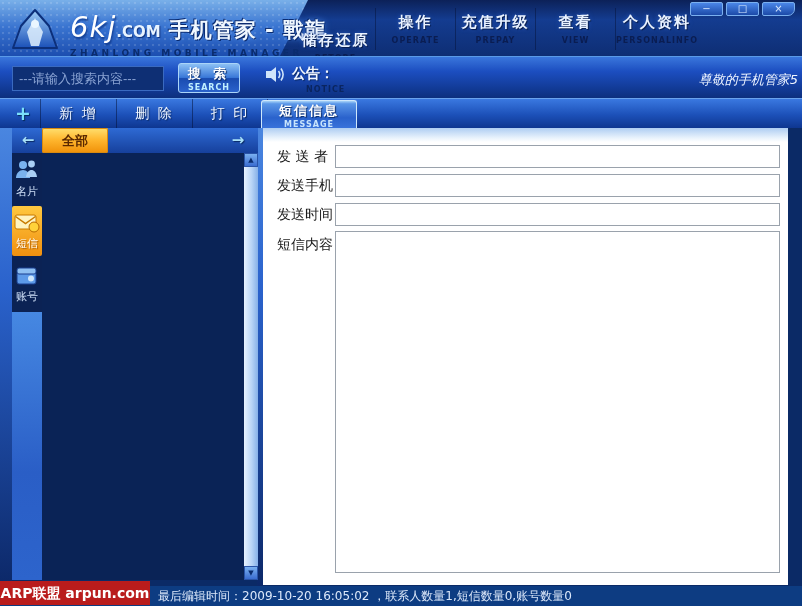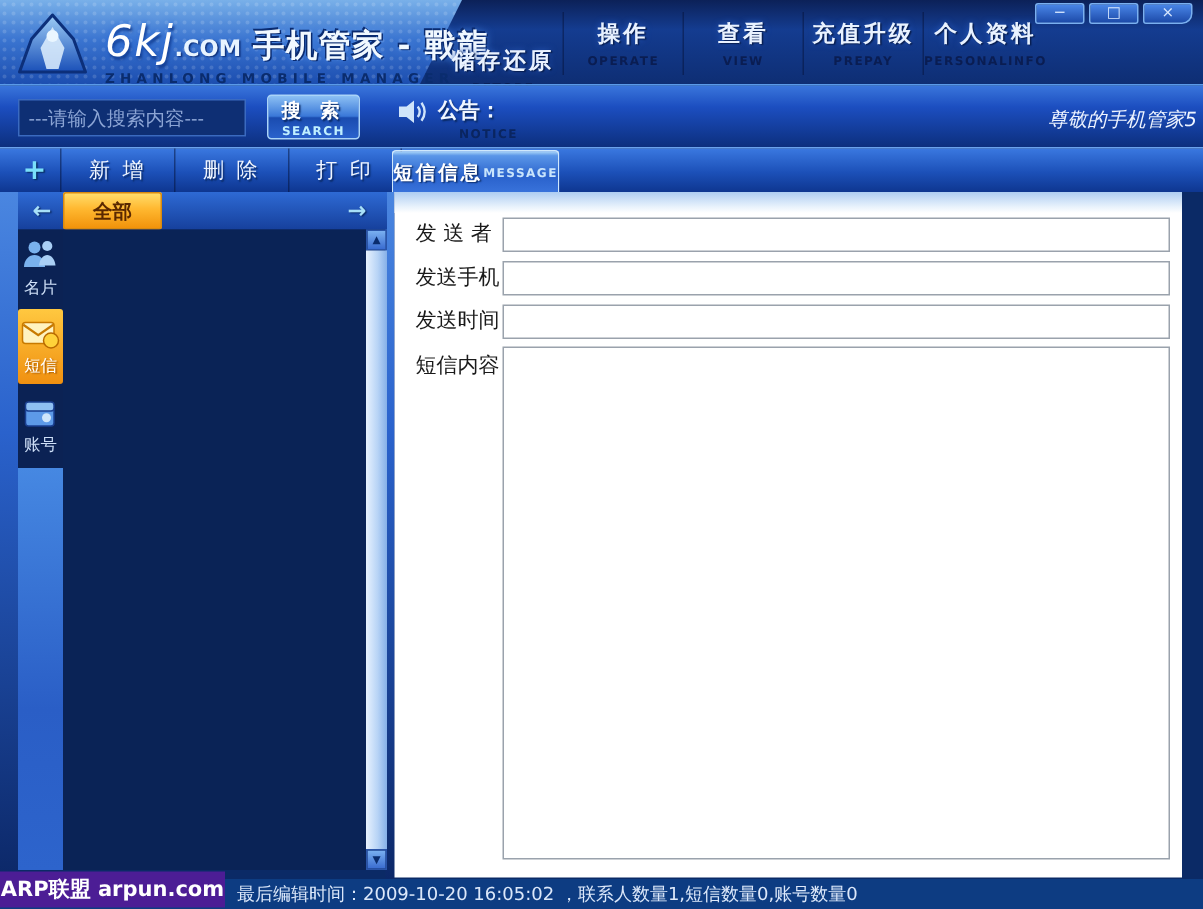--- a/index.html
+++ b/index.html
@@ -57,24 +57,24 @@
   
   .toolbar { position:absolute; left:0; top:98px; width:802px; height:30px;
     background:linear-gradient(180deg,#3a78e0 0%,#1c50b8 55%,#0e3690 100%); border-top:1px solid #6aa2ec; }
   .plus-icon { position:absolute; left:15px; top:3px; font-size:19px; font-weight:bold; color:#7ae0fa;
     text-shadow:1px 1px 1px #042a5a; cursor:pointer; }
   .tb-btns { position:absolute; left:40px; top:0; height:100%; display:flex; }
   .tb-btn { width:76px; display:flex; align-items:center; justify-content:center; font-size:14px;
     color:#f0f6ff; letter-spacing:2px; border-left:1px solid rgba(4,16,52,.5); cursor:pointer;
     text-shadow:1px 1px 1px #0a2a66; }
   .tb-btn:last-child { border-right:1px solid rgba(4,16,52,.5); }
-  .tab-message { position:absolute; left:261px; top:1px; width:112px; height:29px;
+  .tab-message { position:absolute; left:261px; top:1px; width:96px; height:29px;
     background:linear-gradient(180deg,#a8d4f8 0%,#5a96e8 10%,#2a62cc 60%,#3a74dc 100%);
     border:1px solid #cfe8fc; border-bottom:none; border-radius:3px 3px 0 0;
-    display:flex; flex-direction:row; align-items:center; justify-content:center; cursor:pointer; }
+    display:flex; flex-direction:column; align-items:center; justify-content:center; cursor:pointer; }
   .tab-msg-cn { font-size:13px; font-weight:bold; color:#fff; letter-spacing:2px; text-shadow:1px 1px 1px #0a2a66; }
   .tab-msg-en { font-size:8px; font-weight:bold; color:#c8e4fc; letter-spacing:1px; }
 
   
   .edge-strip { position:absolute; width:6px; background:linear-gradient(180deg,#4a86e0 0%,#2a62cc 35%,#0c2868 100%); }
   .edge-left { left:0; top:128px; height:458px; width:12px; }
   .edge-mid { left:257px; top:128px; height:458px; }
   .filterbar { position:absolute; left:12px; top:128px; width:246px; height:25px;
     background:linear-gradient(180deg,#2e6ad4,#16409c); }
   .arrow-btn { position:absolute; top:1px; width:28px; height:22px; display:flex; align-items:center;
@@ -109,21 +109,21 @@
   .frow { position:absolute; left:0; right:0; height:23px; }
   .flabel { position:absolute; left:14px; width:58px; font-size:14px; color:#1a1a1a; line-height:23px; white-space:nowrap; }
   .finput { position:absolute; left:72px; width:445px; height:23px; border:1px solid #9aa2ac;
     background:#fff; font-size:13px; padding:0 4px; }
   .ftext { position:absolute; left:72px; top:103px; width:445px; height:342px; border:1px solid #9aa2ac;
     background:#fff; font-size:13px; padding:4px; resize:none; }
 
   
   .statusbar { position:absolute; left:0; top:586px; width:802px; height:32px; background:#0d3c82;
     font-size:12px; color:#dce8fa; line-height:20px; padding-left:158px; white-space:nowrap; overflow:hidden; }
-  .watermark { position:absolute; left:0; top:581px; width:150px; height:24px; background:#4c1d95;
+  .watermark { position:absolute; left:0; top:581px; width:150px; height:24px; background:#b91c1c;
     color:#fff; font-weight:bold; font-size:14px; text-align:center; line-height:24px;
     z-index:10; white-space:nowrap; }
 </style>
 </head>
 <body>
 
 <div class="window">
 
   <div class="header">
     <div class="header-left">
@@ -154,26 +154,26 @@
     <div class="menu">
       <div class="menu-item">
         <span class="menu-cn">储存还原</span>
         <span class="menu-en">RETORE</span>
       </div>
       <div class="menu-item">
         <span class="menu-cn">操作</span>
         <span class="menu-en">OPERATE</span>
       </div>
       <div class="menu-item">
+        <span class="menu-cn">充值升级</span>
+        <span class="menu-en">PREPAY</span>
+      </div>
+      <div class="menu-item">
         <span class="menu-cn">查看</span>
         <span class="menu-en">VIEW</span>
-      </div>
-      <div class="menu-item">
-        <span class="menu-cn">充值升级</span>
-        <span class="menu-en">PREPAY</span>
       </div>
       <div class="menu-item">
         <span class="menu-cn">个人资料</span>
         <span class="menu-en">PERSONALINFO</span>
       </div>
     </div>
 
     <div class="win-controls">
       <div class="win-btn">−</div>
       <div class="win-btn">□</div>

